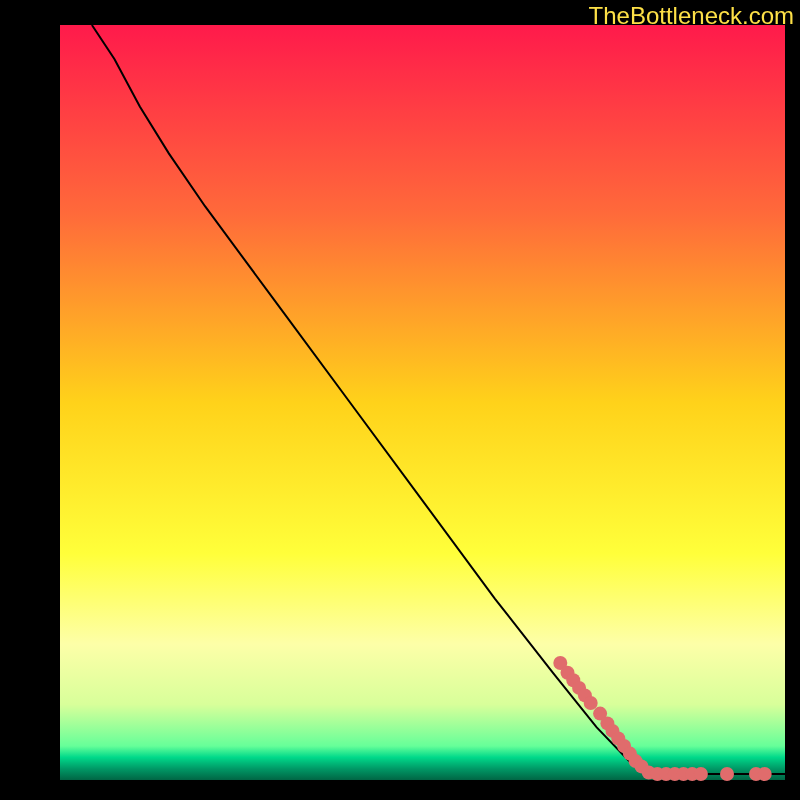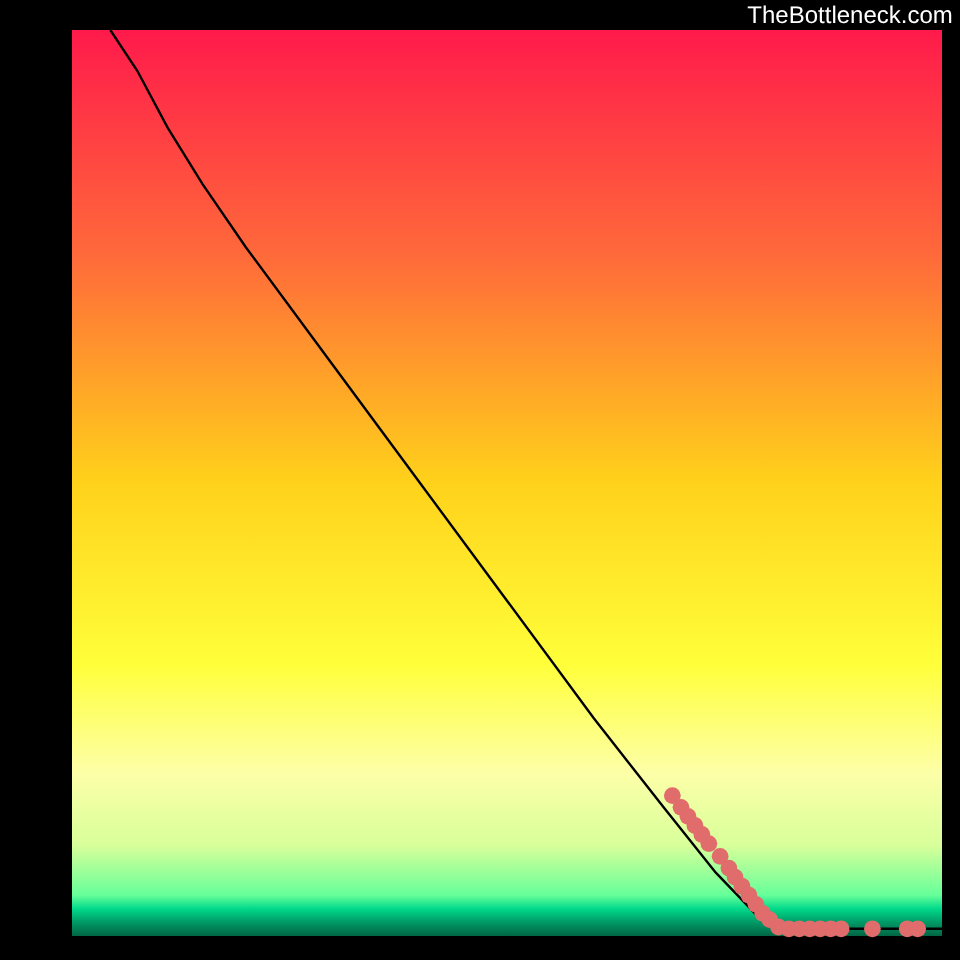--- a/index.html
+++ b/index.html
@@ -15,22 +15,22 @@
     position: absolute;
     top: 0;
     left: 0;
     width: 800px;
     height: 800px;
   }
   .attribution {
     position: absolute;
     top: 2px;
     right: 6px;
-    color: #ffffff;
-    font-size: 20px;
+    color: #fde047;
+    font-size: 24px;
     font-family: Arial, sans-serif;
   }
   svg {
     display: block;
   }
 </style>
 </head>
 <body>
 
 <div class="chart-container">

